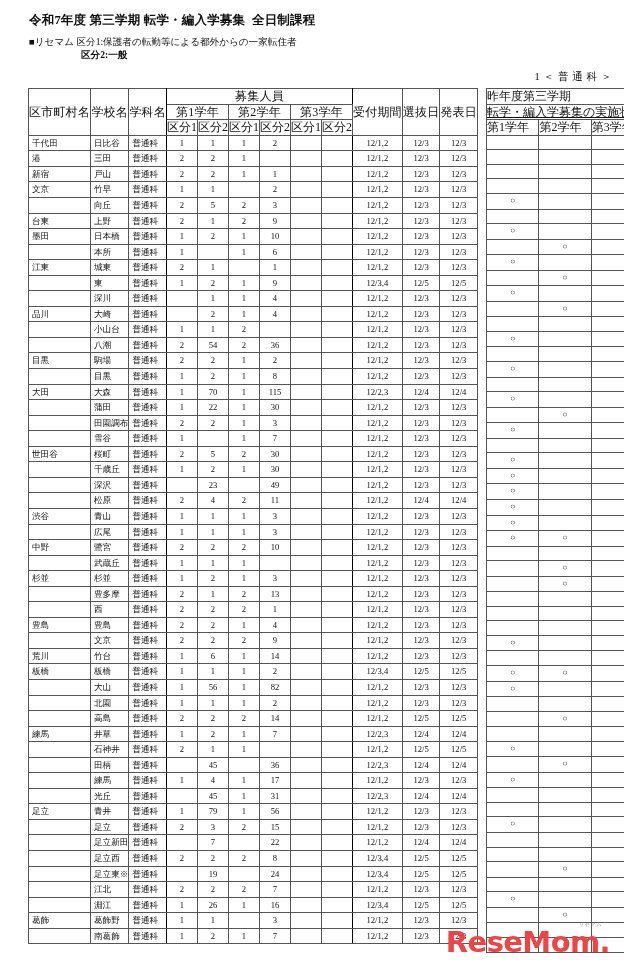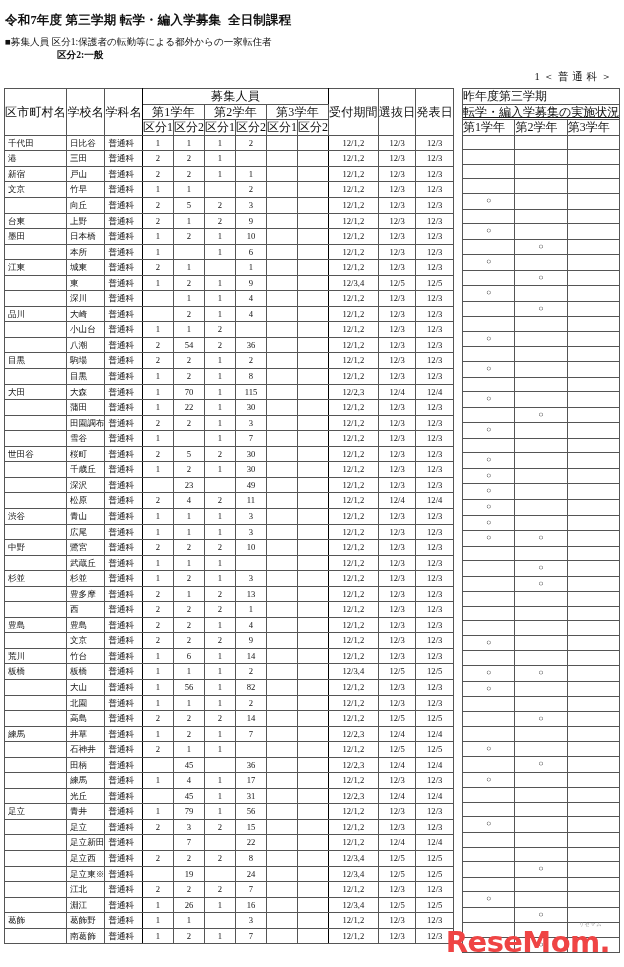--- a/index.html
+++ b/index.html
@@ -13,21 +13,21 @@
     font-family: "Liberation Serif", "DejaVu Serif", serif;
     color: #111111;
     position: relative;
     overflow: hidden;
   }
   #page {
     position: relative;
     width: 624px;
     height: 967px;
     box-sizing: border-box;
-    padding: 10px 12px 0 4px;
+    padding: 10px 12px 0 28px;
   }
 
   
   .doc-title {
     font-size: 12.5px;
     font-weight: bold;
     letter-spacing: 0.2px;
     margin: 2px 0 7px 1px;
     white-space: pre;
   }
@@ -136,21 +136,21 @@
   }
   .circ { font-size: 8.4px; }
 </style>
 </head>
 <body>
 
 <div id="page">
 
   <div class="doc-title">令和7年度 第三学期 転学・編入学募集  全日制課程</div>
 
-  <div class="note-line"><span>■</span><span>募集人員 区分1:保護者の転勤等による都外からの一家転住者</span></div>
+  <div class="note-line"><span>■</span><span>リセマム 区分1:保護者の転勤等による都外からの一家転住者</span></div>
   <div class="note-line note-indent">区分2:一般</div>
 
   <div class="section-label">1 ＜ 普 通 科 ＞</div>
 
   <div class="tables-row">
 
     <table class="outer">
       <thead>
         <tr>
           <th class="w-city c-head" rowspan="3">区市町村名</th>

